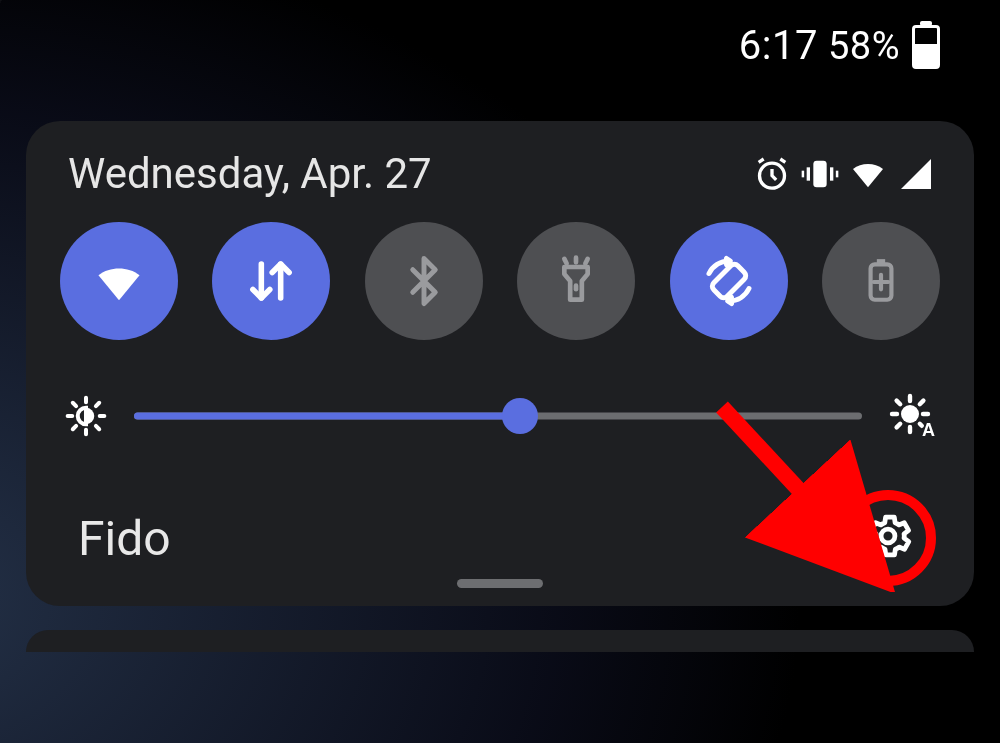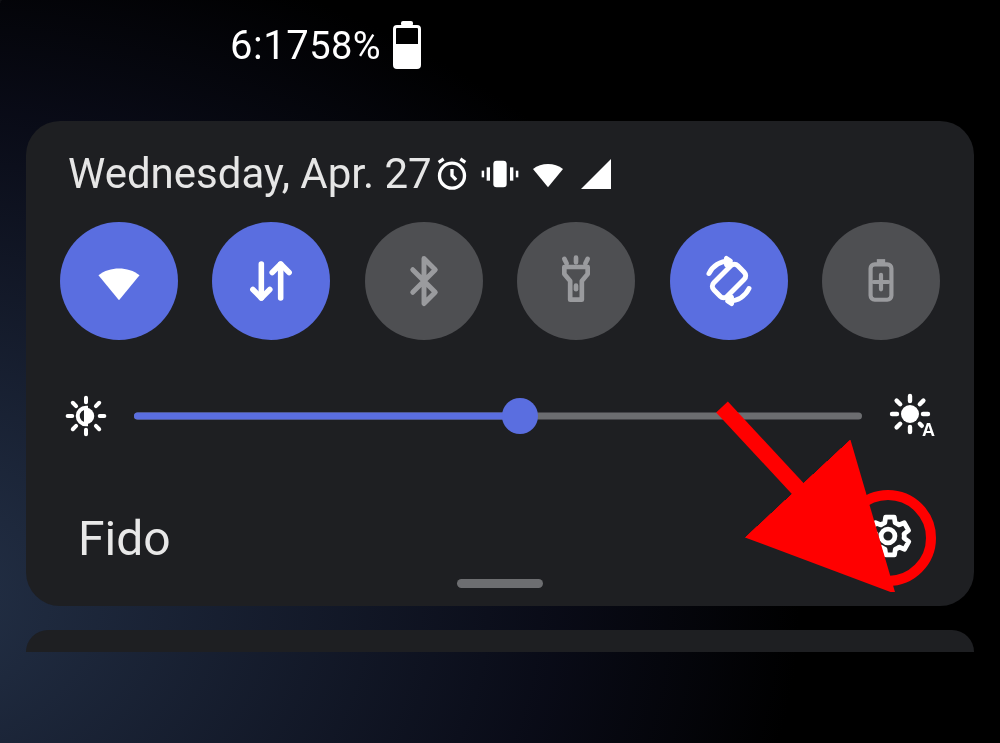--- a/index.html
+++ b/index.html
@@ -25,48 +25,48 @@
     background:
       linear-gradient(125deg, rgba(255,255,255,0.08) 0 2px, transparent 2px 60px) repeat,
       linear-gradient(130deg, rgba(255,255,255,0.05) 0 1px, transparent 1px 90px) repeat;
     opacity:0.4;
   }
 
   .status-bar {
     position: relative;
     z-index: 2;
     display: flex;
-    justify-content: flex-start;
+    justify-content: flex-end;
     align-items: center;
     color: #fff;
     padding: 22px 60px 22px 60px;
     font-size: 40px;
     letter-spacing: 0.5px;
   }
   .status-bar .left { padding-left: 170px; }
-  .status-bar .right { display:flex; align-items:center; gap:12px; font-size:38px; }
+  .status-bar .right { display:flex; align-items:center; gap:12px; font-size:38px;margin-left:10px; }
   .battery-icon { display:inline-block; }
   .battery-body{
     width:22px;height:38px;border:3px solid #fff;border-radius:4px;position:relative;display:inline-block;vertical-align:middle;
   }
   .battery-body::before{content:"";position:absolute;top:-7px;left:5px;width:12px;height:5px;background:#fff;border-radius:2px;}
   .battery-fill{position:absolute;left:0;right:0;bottom:0;height:58%;background:#fff;}
 
   .panel {
     position: relative;
     z-index: 2;
     margin: 30px 26px 0 26px;
     background: #1e1f22;
     border-radius: 34px;
     padding: 22px 30px 26px 30px;
     color: #fff;
   }
 
   .panel-header {
-    display:flex; align-items:center;
+    display:flex; justify-content:space-between; align-items:center;
     padding: 6px 8px 20px 12px;
   }
   .date-text { font-size: 42px; color:#e6e6e6; }
   .status-icons { display:flex; align-items:center; gap:8px; }
   .status-icons svg { display:block; }
 
   .tiles {
     display:flex; justify-content:space-between; align-items:center;
     padding: 4px 4px 0 4px;
     gap: 18px;

